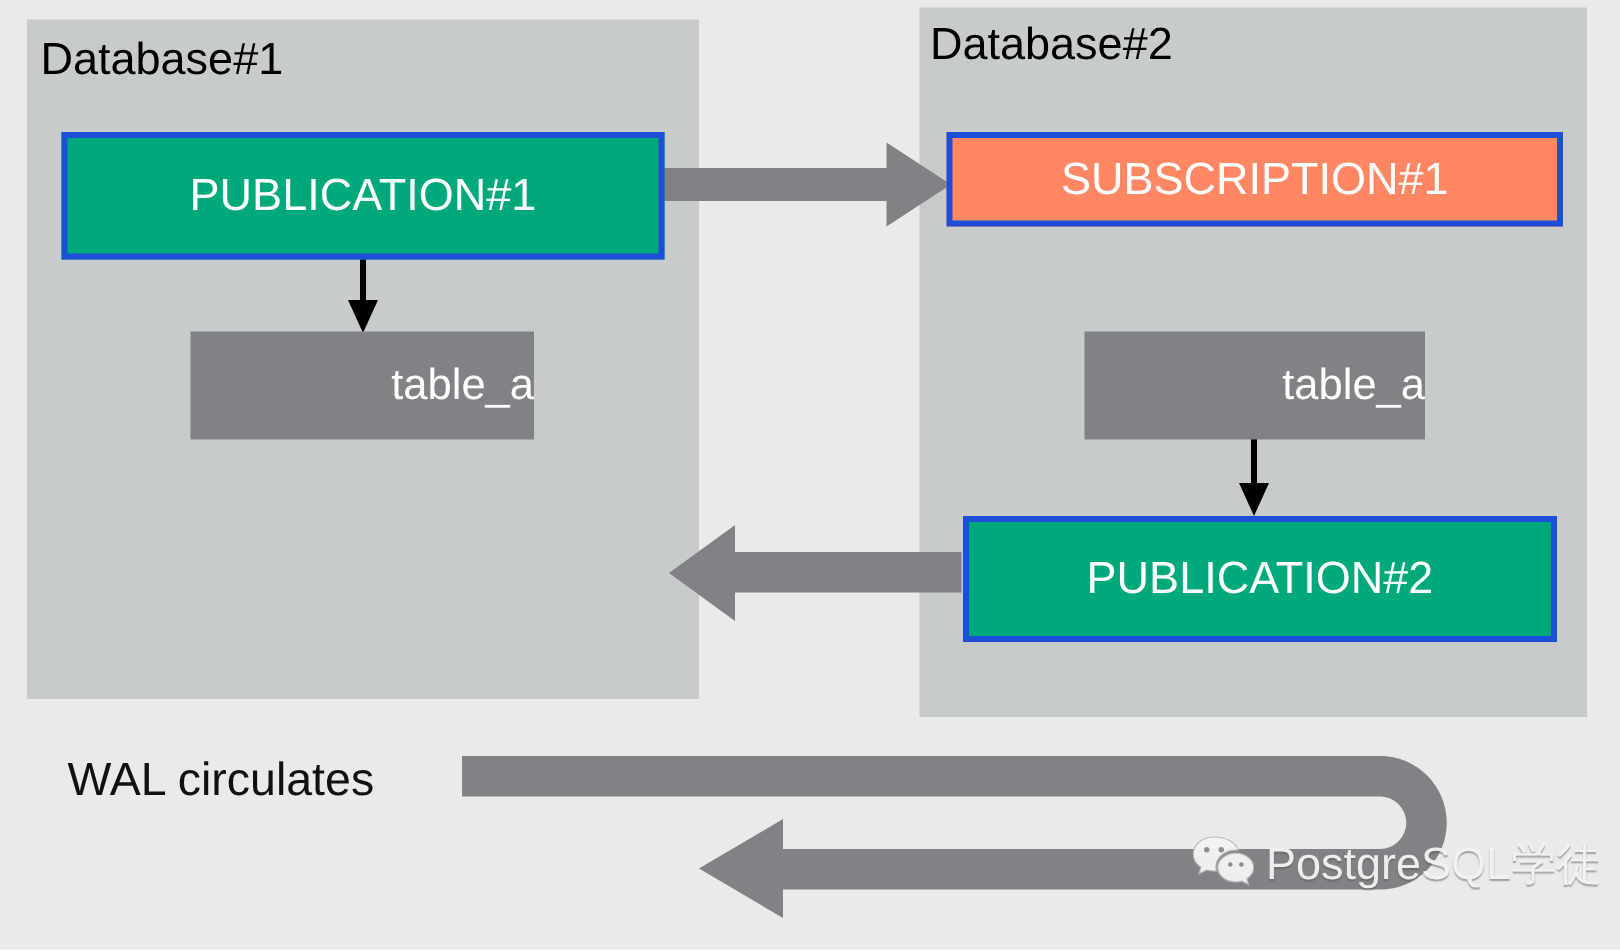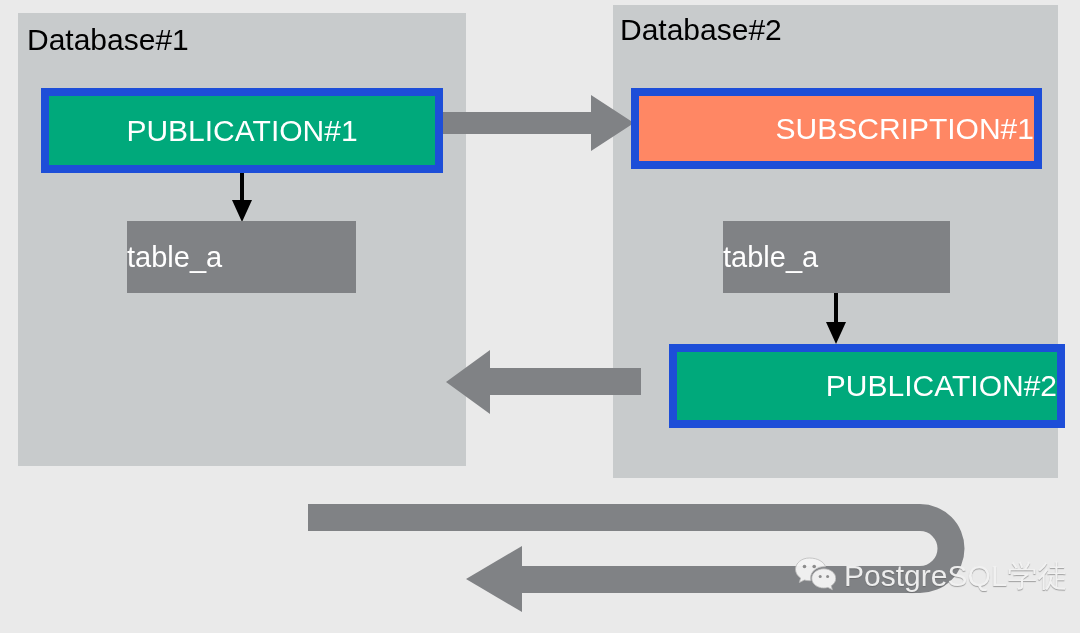--- a/index.html
+++ b/index.html
@@ -23,38 +23,38 @@
   .panel-title {
     position: absolute;
     font-size: 30px;
     color: #000000;
     white-space: nowrap;
     letter-spacing: 0px;
   }
   .node {
     position: absolute;
     box-sizing: border-box;
-    border: 8px solid #1d4ed8;
+    border: 4px solid #1d4ed8;
     display: flex;
     align-items: center;
     justify-content: center;
     color: #ffffff;
     font-size: 30px;
     white-space: nowrap;
   }
   .node-green { background: #00a97b; }
   .node-salmon { background: #ff8764; }
   .node-table {
     position: absolute;
     box-sizing: border-box;
     background: #808285;
     border: none;
     display: flex;
     align-items: center;
-    justify-content: flex-start;
+    justify-content: flex-end;
     color: #ffffff;
     font-size: 29px;
     white-space: nowrap;
   }
   .svg-layer {
     position: absolute;
     left: 0;
     top: 0;
     width: 1080px;
     height: 633px;
@@ -105,37 +105,38 @@
     <polygon points="836,344 826,322 846,322" fill="#000000"></polygon>
 
     <path d="M 308,504 L 920,504 A 44,44 0 0 1 920,593 L 520,593 L 520,566 L 920,566 A 17,17 0 0 0 920,531 L 308,531 Z" fill="#808285"></path>
     <polygon points="466,579 522,546 522,612" fill="#808285"></polygon>
   </svg>
 
   <div class="node node-green" style="left:41px; top:88px; width:402px; height:85px;">
     <span>PUBLICATION#1</span>
   </div>
 
-  <div class="node node-salmon" style="left:631px; top:88px; width:411px; height:81px;justify-content:flex-end;">
+  <div class="node node-salmon" style="left:631px; top:88px; width:411px; height:63px;">
     <span>SUBSCRIPTION#1</span>
   </div>
 
   <div class="node-table" style="left:127px; top:221px; width:229px; height:72px;">
     <span>table_a</span>
   </div>
 
   <div class="node-table" style="left:723px; top:221px; width:227px; height:72px;">
     <span>table_a</span>
   </div>
 
 
-  <div class="node node-green" style="left:669px; top:344px; width:396px; height:84px;justify-content:flex-end;">
+  <div class="node node-green" style="left:642px; top:344px; width:396px; height:84px;">
     <span>PUBLICATION#2</span>
   </div>
 
+  <div class="wal-label" style="left:45px; top:502px;">WAL circulates</div>
 
   <div class="watermark" style="left:794px; top:556px;">
     <span style="display:inline-block;">
       <svg width="42" height="36" viewBox="0 0 42 36" xmlns="http://www.w3.org/2000/svg">
         <path d="M15.5 2C7.6 2 1.5 7.1 1.5 13.3c0 3.5 2 6.7 5.1 8.8L5.3 26.6l5.1-2.6c1.6.5 3.3.7 5.1.7.5 0 1 0 1.5-.1-.3-.9-.4-1.8-.4-2.7 0-6.2 6-11.2 13.4-11.2.5 0 1 0 1.5.1C30.1 5.9 23.5 2 15.5 2z" fill="#f4f4f4" stroke="#b9b9b9" stroke-width="0.8"></path>
         <circle cx="10.5" cy="10.5" r="1.8" fill="#8d8d8d"></circle>
         <circle cx="20.2" cy="10.5" r="1.8" fill="#8d8d8d"></circle>
         <path d="M29.8 12.8c-6.6 0-12 4.3-12 9.6 0 5.3 5.4 9.6 12 9.6 1.4 0 2.8-.2 4.1-.6l4.5 2.3-1.2-3.9c2.8-1.8 4.6-4.5 4.6-7.4 0-5.3-5.4-9.6-12-9.6z" fill="#f4f4f4" stroke="#b9b9b9" stroke-width="0.8"></path>
         <circle cx="26.2" cy="20.4" r="1.5" fill="#8d8d8d"></circle>
         <circle cx="33.6" cy="20.4" r="1.5" fill="#8d8d8d"></circle>

